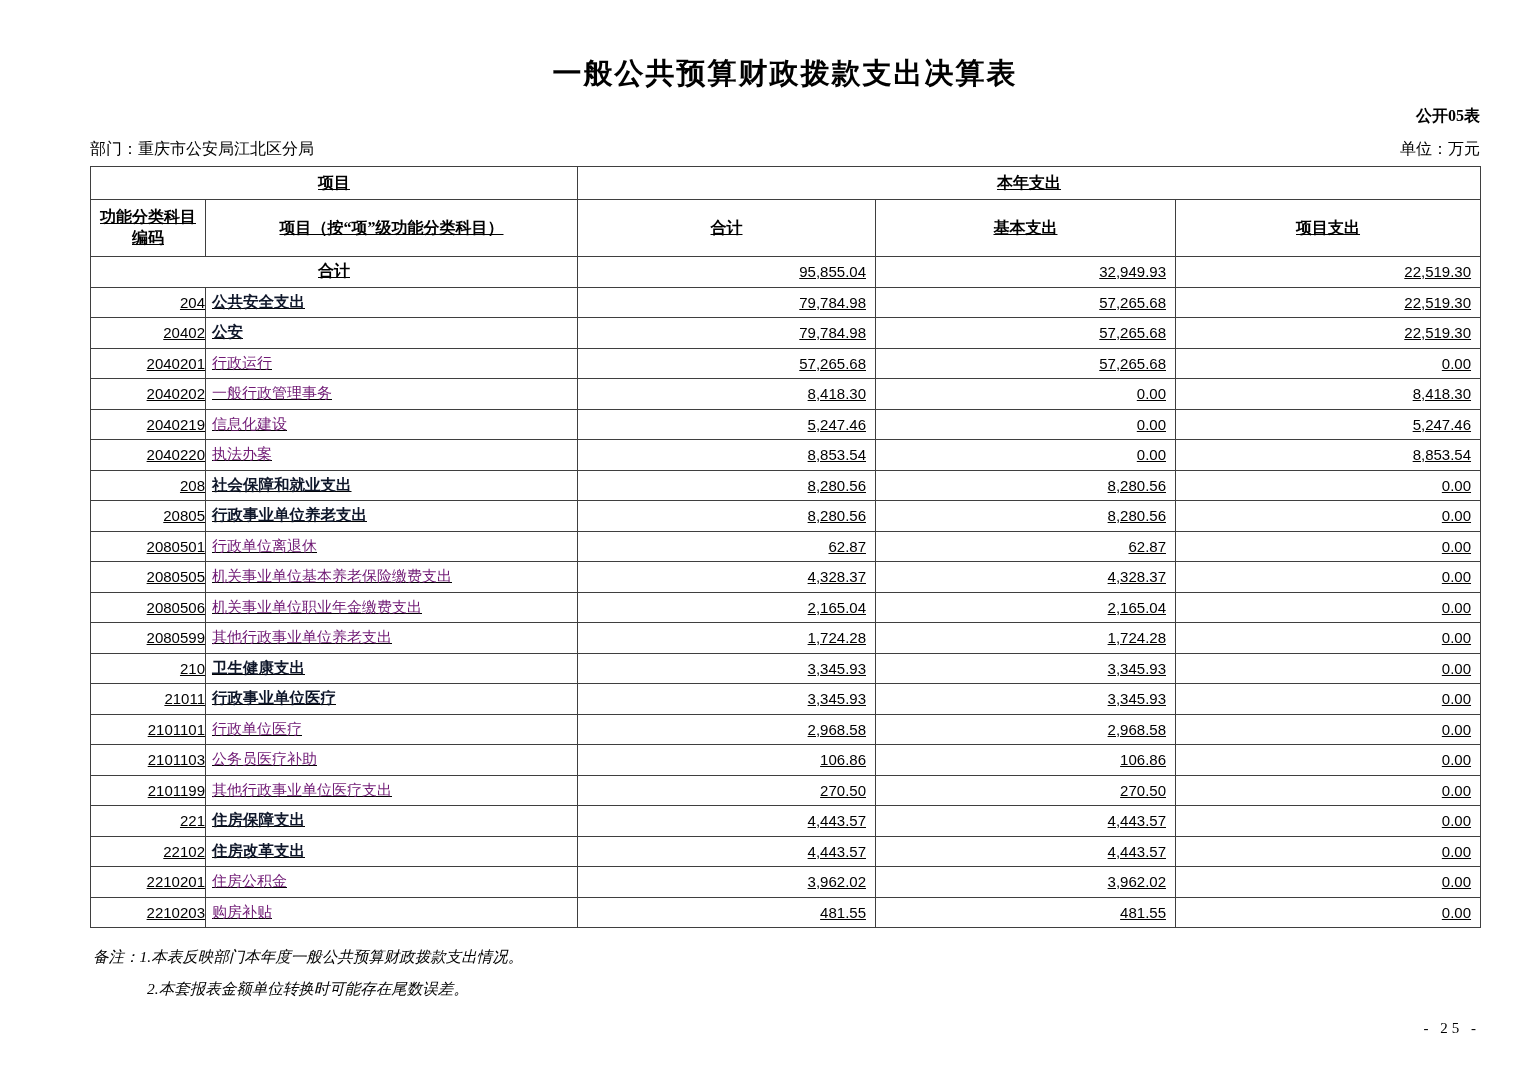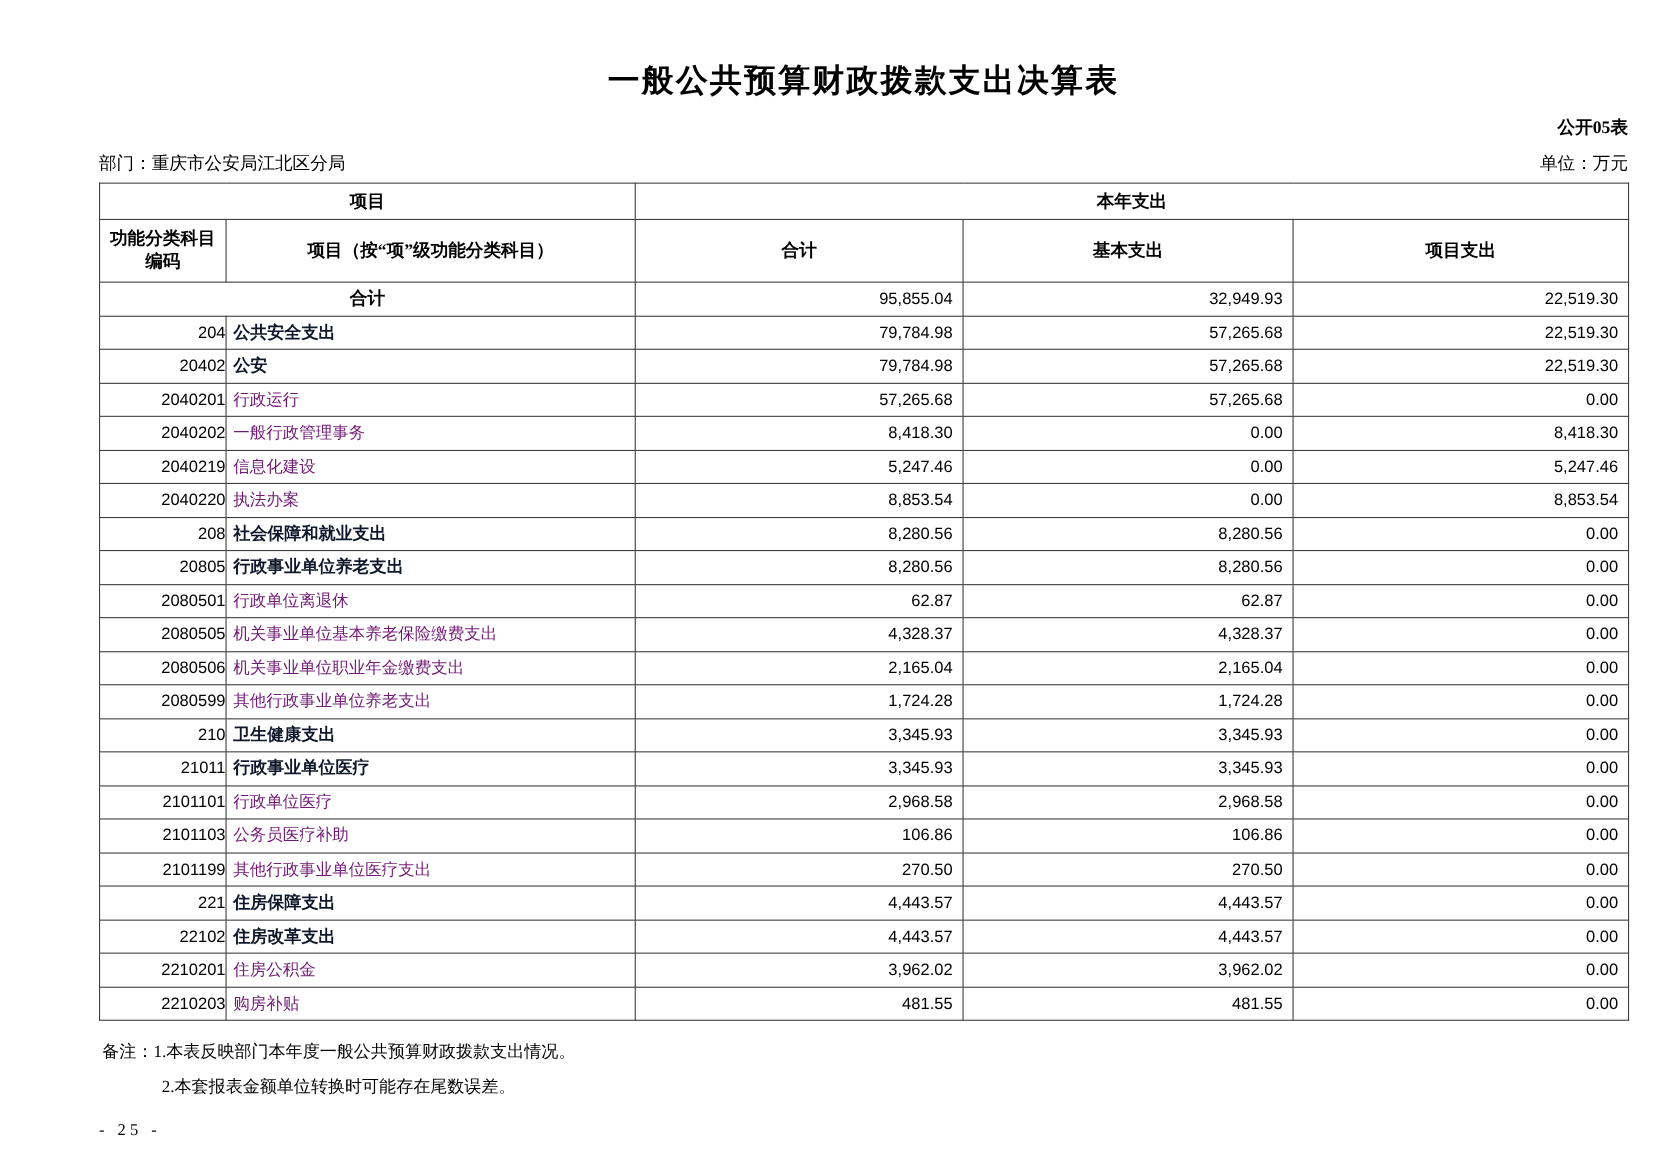--- a/index.html
+++ b/index.html
@@ -17,21 +17,21 @@
   .table-code {
     position: absolute; top: 106px; left: 90px; width: 1390px;
     text-align: right; font-size: 16px; font-weight: bold;
   }
   .meta-row {
     position: absolute; top: 139px; left: 90px; width: 1390px;
     display: flex; justify-content: space-between; font-size: 16px;
   }
   table.budget {
     position: absolute; top: 166px; left: 90px; width: 1390px;
-    border-collapse: collapse; table-layout: fixed;
+    border-collapse: collapse; table-layout: fixed; text-decoration: underline;
   }
   table.budget th, table.budget td {
     border: 1px solid #3f3f3f; overflow: hidden; white-space: nowrap;
   }
   thead th {
     font-weight: bold; text-align: center; font-size: 16px;
     font-family: "Liberation Serif", "DejaVu Serif", serif;
   }
   tr.hdr1 th { height: 33px; }
   tr.hdr2 th { height: 57px; }
@@ -44,26 +44,26 @@
   tr.lvl td.name { font-weight: bold; color: #0f172a; font-size: 15.5px; }
   td.num {
     text-align: right; padding-right: 9px;
     font-family: "Liberation Sans", "DejaVu Sans", sans-serif; font-size: 15px;
   }
   tr.total-row td.tlabel {
     text-align: center; font-weight: bold; font-size: 16px; height: 30.5px;
   }
   .notes {
     position: absolute; top: 941px; left: 93px;
-    font-size: 15.5px; line-height: 32px;
+    font-size: 15.5px; line-height: 32px; font-style: italic;
   }
   .notes .line2 { padding-left: 54px; }
   .page-number {
     position: absolute; top: 1020px; left: 90px; width: 1390px;
-    text-align: left; font-size: 15px; letter-spacing: 4px;
+    text-align: right; font-size: 15px; letter-spacing: 4px;
   }
 </style>
 </head>
 <body>
 
 <div class="title">一般公共预算财政拨款支出决算表</div>
 <div class="table-code">公开05表</div>
 <div class="meta-row">
   <span>部门：重庆市公安局江北区分局</span>
   <span>单位：万元</span>

